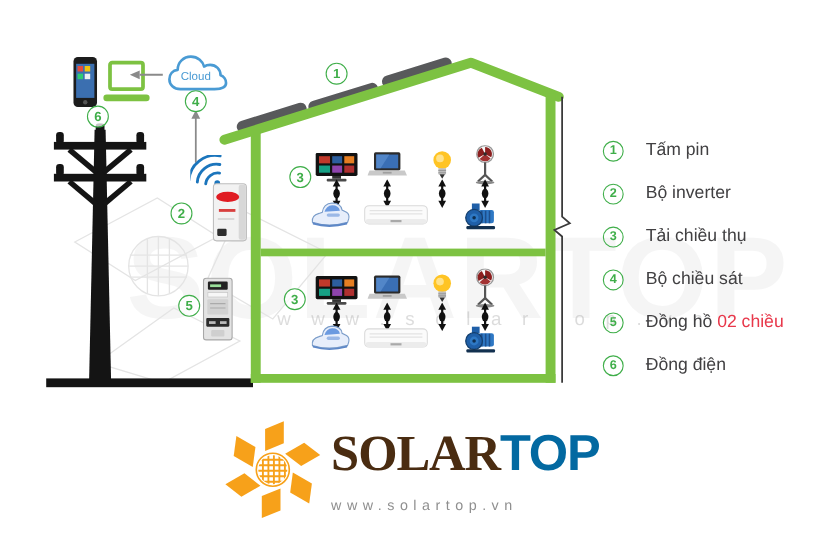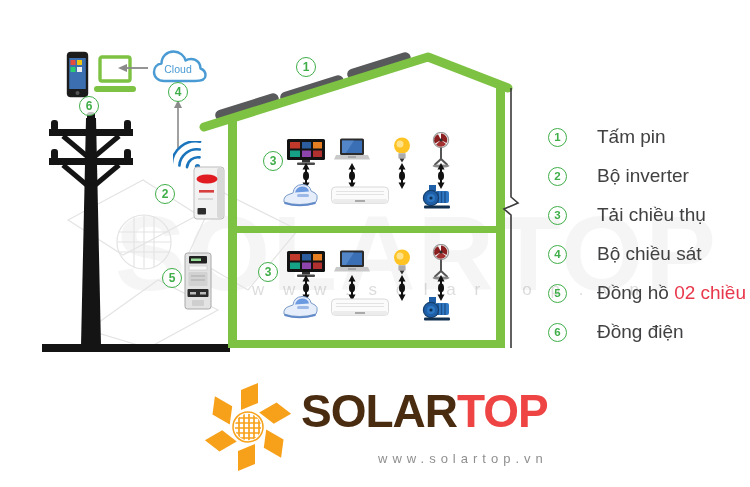--- a/index.html
+++ b/index.html
@@ -14,29 +14,29 @@
   
   .marker{position:absolute;width:20px;height:20px;border:1.7px solid #3fae49;border-radius:50%;
           color:#3fae49;font-size:12px;font-weight:bold;display:flex;align-items:center;
           justify-content:center;background:rgba(255,255,255,.75);box-sizing:border-box;}
   
   .legend{position:absolute;left:548px;top:126px;width:200px;}
   .legend-row{display:flex;align-items:center;margin-bottom:17px;height:22px;}
   .badge{width:19px;height:19px;border:1.6px solid #3fae49;border-radius:50%;color:#3fae49;
          font-size:11.5px;font-weight:bold;display:flex;align-items:center;justify-content:center;
          box-sizing:border-box;flex:0 0 auto;}
-  .legend-text{margin-left:30px;font-size:19px;color:#414042;white-space:nowrap;}
+  .legend-text{margin-left:20px;font-size:16px;color:#414042;white-space:nowrap;}
   .hl{color:#e8374a;}
   
   .logo{position:absolute;left:203px;top:382px;display:flex;align-items:center;}
   .logo-col{margin-left:8px;}
   .logo-name{font-size:46px;font-weight:bold;letter-spacing:-1px;line-height:1;white-space:nowrap;}
-  .logo-solar{color:#4a2c11;}
-  .logo-top{color:#ef4444;}
-  .logo-url{margin-top:17px;text-align:right;font-size:13px;letter-spacing:5px;color:#8f8f8f;}
+  .logo-solar{color:#4a2c11;font-family:Liberation Serif, serif;}
+  .logo-top{color:#0369a1;}
+  .logo-url{margin-top:17px;text-align:left;font-size:13px;letter-spacing:5px;color:#8f8f8f;}
 </style>
 </head>
 <body>
 
 <div id="stage">
 
   <div class="wm-big">SOLARTOP</div>
   <div class="wm-url">w w w . s o l a r t o p . v n</div>
   <svg class="abs" style="left:48px;top:160px;" width="330" height="190" viewBox="0 0 330 190">
     <g fill="none" stroke="#e4e4e4" stroke-width="1.2">

